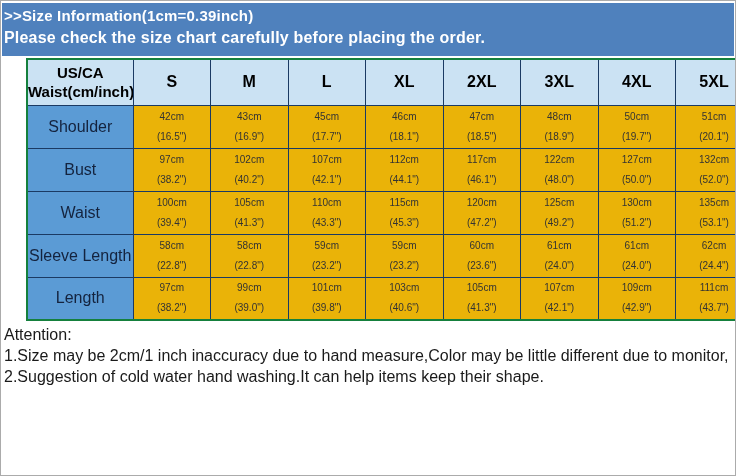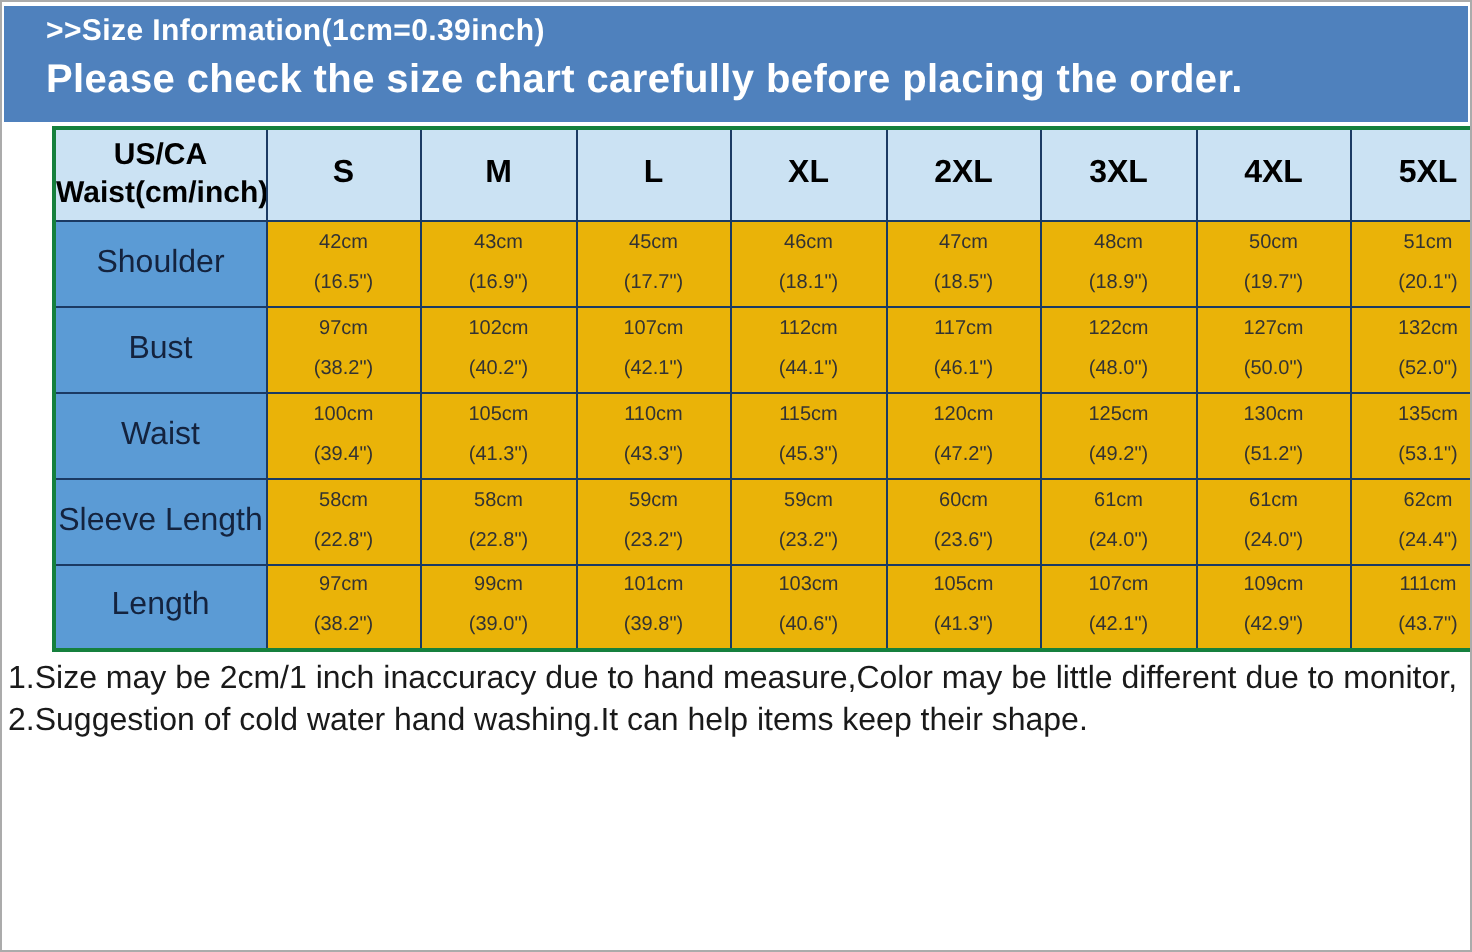--- a/index.html
+++ b/index.html
@@ -12,24 +12,24 @@
     width: 736px; height: 476px;
     border: 1px solid #ababab;
     background: #ffffff;
     padding-top: 2px;
     overflow: hidden;
   }
   .banner {
     background: #4f81bd;
     color: #ffffff;
     margin: 0 1px;
-    padding: 4px 6px 9px 21px;
+    padding: 4px 6px 9px 2px;
   }
   .banner-line1 { font-size: 15px; font-weight: bold; letter-spacing: .2px; }
-  .banner-line2 { font-size: 20px; font-weight: bold; margin-top: 5px; letter-spacing: .2px; }
+  .banner-line2 { font-size: 16px; font-weight: bold; margin-top: 5px; letter-spacing: .2px; }
 
   table.size-table {
     border-collapse: collapse;
     table-layout: fixed;
     width: 728px;
     margin: 2px 0 0 25px;
     border: 2px solid #15803d;
   }
   .size-table th, .size-table td {
     border: 1px solid #1b3a63;
@@ -311,17 +311,18 @@
           </td>
           <td>
             <div>111cm</div>
             <div>(43.7")</div>
           </td>
         </tr>
       </tbody>
   </table>
 
   <div class="attention">
+    <div>Attention:</div>
     <div>1.Size may be 2cm/1 inch inaccuracy due to hand measure,Color may be little different due to monitor,</div>
     <div>2.Suggestion of cold water hand washing.It can help items keep their shape.</div>
   </div>
 
 </div>
 
 </body></html>

